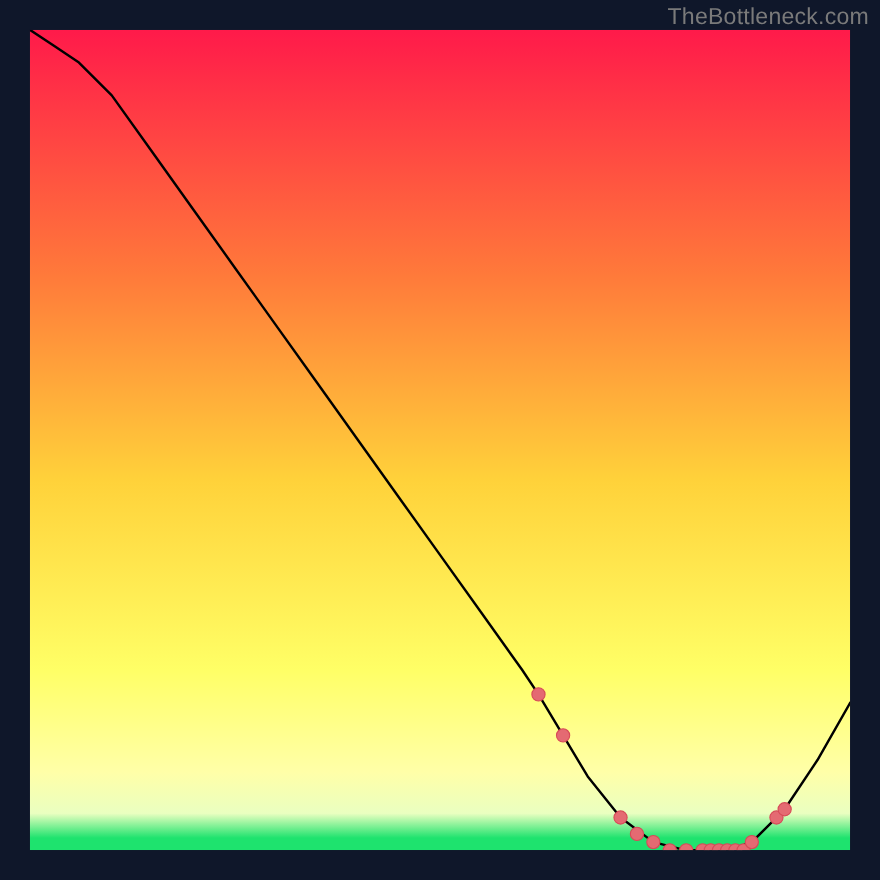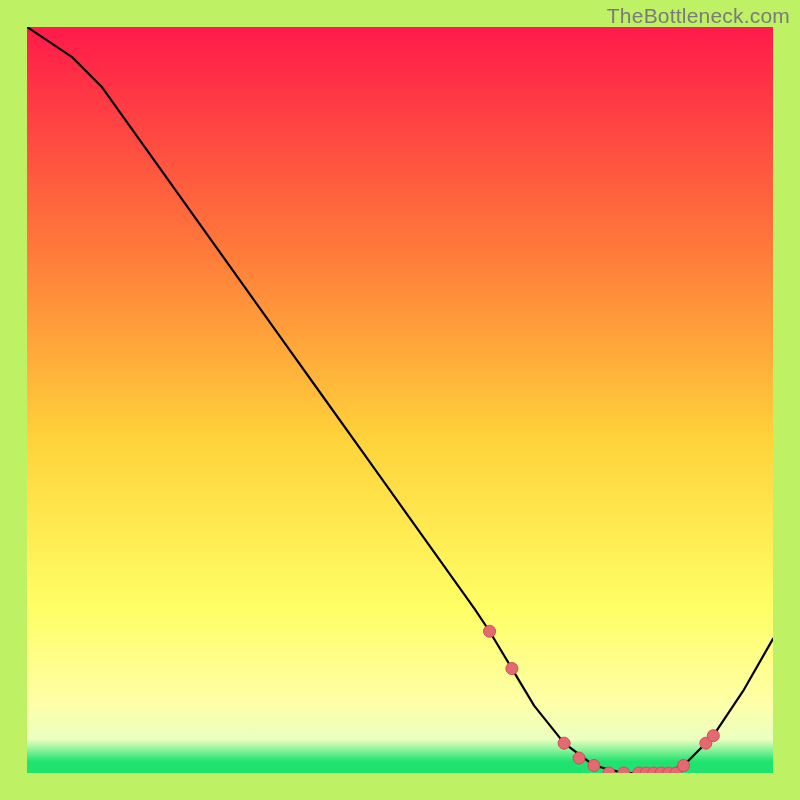--- a/index.html
+++ b/index.html
@@ -8,21 +8,21 @@
     width: 800px;
     height: 800px;
     background: #000;
     overflow: hidden;
     font-family: Arial, Helvetica, sans-serif;
   }
   .frame {
     position: relative;
     width: 800px;
     height: 800px;
-    background: #bef264;
+    background: #0f172a;
   }
   .watermark {
     position: absolute;
     top: 4px;
     right: 10px;
     color: #7a7a7a;
     font-size: 21px;
     font-weight: 500;
     letter-spacing: 0.2px;
     z-index: 10;

